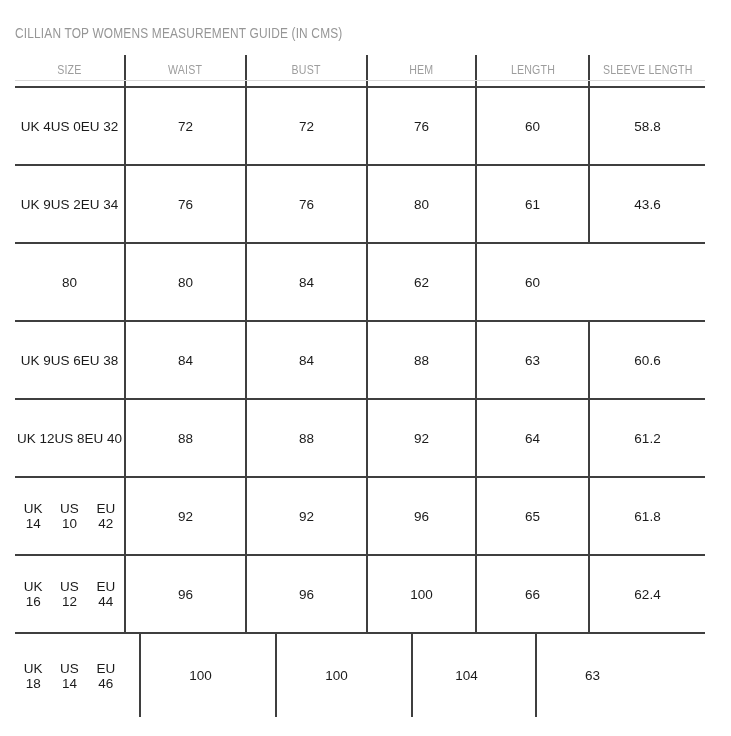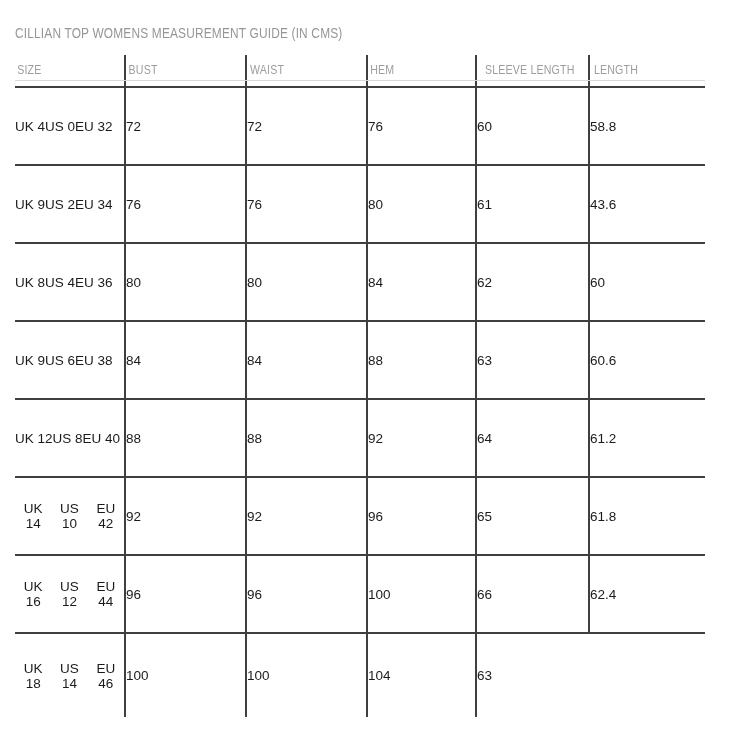--- a/index.html
+++ b/index.html
@@ -36,24 +36,25 @@
     display: grid;
     grid-template-columns: 109px 121px 121px 109px 113px 117px;
     border-bottom: 2px solid var(--line, #3f3f3f);
   }
   .table .row:last-child { border-bottom: 0; }
   .row.head {
     position: relative;
     height: 33px;
   }
   .row.body-row { height: 78px; }
-  .table .row.body-row:last-child { height: 83px; }
+  .table .row.body-row:last-child { height: 83px; gap: 15px; }
   .th, .td {
     display: flex;
     align-items: center;
+    justify-content: center;
     text-align: center;
   }
   .th:not(:first-child), .td:not(:first-child) {
     border-left: 2px solid var(--line, #3f3f3f);
   }
   .hdr {
     display: inline-block;
     font-size: 12.5px;
     letter-spacing: 0.2px;
     line-height: 1.15;
@@ -88,33 +89,33 @@
   <div class="title">
     <span class="condensed">CILLIAN TOP WOMENS MEASUREMENT GUIDE (IN CMS)</span>
   </div>
 
   <div class="table">
     <div class="row head">
       <div class="th">
         <span class="hdr">SIZE</span>
       </div>
       <div class="th">
+        <span class="hdr">WAIST</span>
+      </div>
+      <div class="th">
         <span class="hdr">BUST</span>
       </div>
       <div class="th">
-        <span class="hdr">WAIST</span>
-      </div>
-      <div class="th">
         <span class="hdr">HEM</span>
       </div>
       <div class="th">
+        <span class="hdr">LENGTH</span>
+      </div>
+      <div class="th">
         <span class="hdr">SLEEVE LENGTH</span>
-      </div>
-      <div class="th">
-        <span class="hdr">LENGTH</span>
       </div>
       <div class="light-line"></div>
     </div>
 
   <div class="row body-row">
     <div class="td size-cell">
       <div>UK 4</div>
       <div>US 0</div>
       <div>EU 32</div>
     </div>
@@ -130,25 +131,20 @@
       <div>US 2</div>
       <div>EU 34</div>
     </div>
     <div class="td num">76</div>
     <div class="td num">76</div>
     <div class="td num">80</div>
     <div class="td num">61</div>
     <div class="td num">43.6</div>
   </div>
       <div class="row body-row">
-    <div class="td size-cell">
-      <div>UK 8</div>
-      <div>US 4</div>
-      <div>EU 36</div>
-    </div>
     <div class="td num">80</div>
     <div class="td num">80</div>
     <div class="td num">84</div>
     <div class="td num">62</div>
     <div class="td num">60</div>
   </div>
       <div class="row body-row">
     <div class="td size-cell">
       <div>UK 9</div>
       <div>US 6</div>

